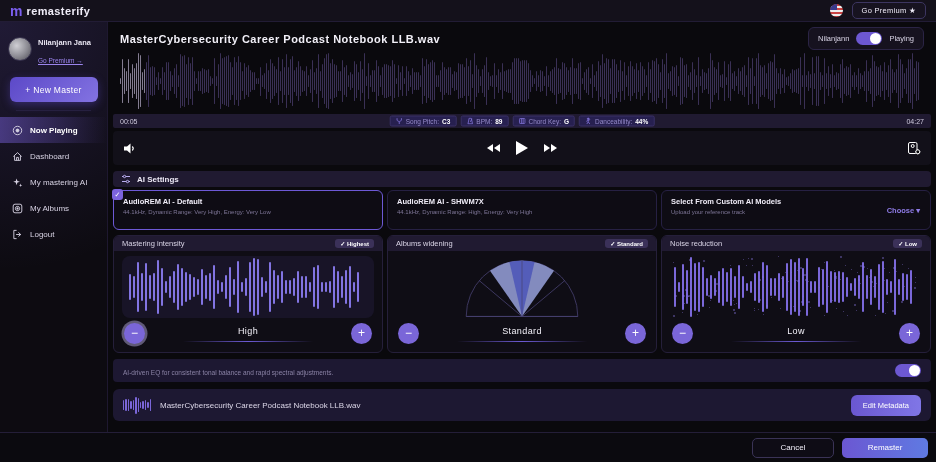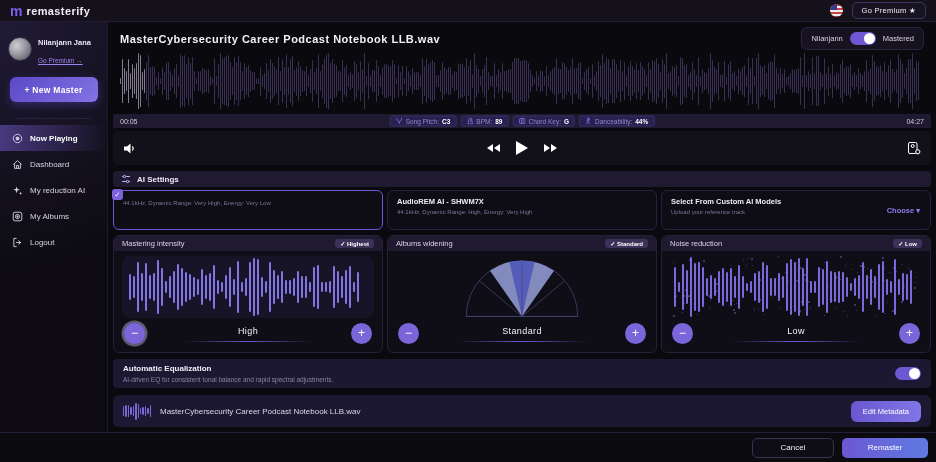--- a/index.html
+++ b/index.html
@@ -37,23 +37,23 @@
     background:#0d0b11 radial-gradient(circle at 0% 0%, rgba(109,88,200,.20), transparent 55%);
     border-right:1px solid #1e1830;
   }
   .user { display:flex; gap:6px; align-items:center; padding:9px 8px 6px; }
   .avatar { width:24px; height:24px; border-radius:50%;
     background: radial-gradient(circle at 35% 35%, #cfcfd4, #8b8a92 55%, #4a4852);
     border:1px solid #3a3550; flex:0 0 auto; }
   .user-name { font-size:7.5px; font-weight:bold; color:#e9e6f2; }
   .user-link { font-size:6.5px; color:#9b84ec; text-decoration:underline; margin-top:2px; display:inline-block; }
   .new-master-btn {
-    display:block; width:88px; margin:4px auto 16px; height:25px;
+    display:block; width:88px; margin:4px auto 8px; height:25px;
     background:linear-gradient(135deg,#5c49c8,#8373e2); border:none; border-radius:6px;
-    color:#fff; font-size:8.5px; font-weight:bold; letter-spacing:.3px;
+    color:#fff; font-size:8.5px; font-weight:normal; letter-spacing:.3px;
     box-shadow:0 3px 8px rgba(92,73,200,.4); font-family:"Liberation Sans",sans-serif;
   }
   .side-divider { height:1px; background:#262040; margin:0 16px 6px; }
   .nav-item {
     display:flex; align-items:center; gap:7px; height:26px; padding:0 0 0 12px;
     font-size:8px; color:#d8d3e4; cursor:default;
   }
   .nav-item .nicon { width:11px; height:11px; color:#d8d3e4; flex:0 0 auto; }
   .nav-item.active {
     background:linear-gradient(90deg, rgba(110,88,200,.55), rgba(110,88,200,0));
@@ -200,21 +200,21 @@
     <svg class="nicon" viewBox="0 0 12 12" fill="none" stroke="currentColor">
         <path d="M1.5 6 L6 1.8 L10.5 6 M2.8 5.2 V10.2 H9.2 V5.2 M5 10.2 V7 H7 V10.2"></path>
       </svg>
     <span>Dashboard</span>
   </div>
   <div class="nav-item">
     <svg class="nicon" viewBox="0 0 12 12" fill="currentColor">
         <path d="M5 1.5 L5.9 4.3 L8.7 5.2 L5.9 6.1 L5 8.9 L4.1 6.1 L1.3 5.2 L4.1 4.3 Z"></path>
         <path d="M9.4 7.2 L9.9 8.6 L11.3 9.1 L9.9 9.6 L9.4 11 L8.9 9.6 L7.5 9.1 L8.9 8.6 Z"></path>
       </svg>
-    <span>My reduction AI</span>
+    <span>My mastering AI</span>
   </div>
   <div class="nav-item">
     <svg class="nicon" viewBox="0 0 12 12" fill="none" stroke="currentColor">
         <rect x="1.3" y="1.3" width="9.4" height="9.4" rx="2"></rect>
         <circle cx="6" cy="6" r="2.3"></circle>
         <circle cx="6" cy="6" r=".7" fill="currentColor"></circle>
       </svg>
     <span>My Albums</span>
   </div>
   <div class="nav-item">
@@ -226,21 +226,21 @@
   </div>
 </div>
 
 <div class="main">
 
   <div class="main-header">
     <span class="page-title">MasterCybersecurity Career Podcast Notebook LLB.wav</span>
     <div class="ab-toggle">
       <span>Nilanjann</span>
       <span class="switch"></span>
-      <span>Mastered</span>
+      <span>Playing</span>
     </div>
   </div>
 
   <div class="main-wave" id="main-wave">
       <i class="played" style="height: 11%;"></i>
       <i class="played" style="height: 75%;"></i>
       <i class="played" style="height: 46%;"></i>
       <i class="played" style="height: 34%;"></i>
       <i class="played" style="height: 76%;"></i>
       <i class="played" style="height: 28%;"></i>
@@ -711,20 +711,21 @@
     <svg class="hicon" viewBox="0 0 10 10" fill="none" stroke="currentColor">
         <path d="M1 2.5 H9 M1 7.5 H9"></path>
         <circle cx="3.5" cy="2.5" r="1.2" fill="#201a31"></circle>
         <circle cx="6.5" cy="7.5" r="1.2" fill="#201a31"></circle>
       </svg>
     <span>AI Settings</span>
   </div>
   <div class="ai-cards">
     <div class="ai-card selected">
       <span class="checkbox">✓</span>
+      <div class="card-name">AudioREM AI - Default</div>
       <div class="card-desc">44.1kHz, Dynamic Range: Very High, Energy: Very Low</div>
     </div>
     <div class="ai-card">
       <div class="card-name">AudioREM AI - SHWM7X</div>
       <div class="card-desc">44.1kHz, Dynamic Range: High, Energy: Very High</div>
     </div>
     <div class="ai-card">
       <div class="card-name">Select From Custom AI Models</div>
       <div class="card-desc">Upload your reference track</div>
       <button class="choose-link">Choose ▾</button>
@@ -1032,21 +1033,20 @@
       <div class="enh-controls">
         <button class="circle-btn">−</button>
         <span class="enh-value">Low</span>
         <button class="circle-btn">+</button>
       </div>
     </div>
   </div>
 
   <div class="eq-row">
     <div>
-      <div class="eq-title">Automatic Equalization</div>
       <div class="eq-desc">AI-driven EQ for consistent tonal balance and rapid spectral adjustments.</div>
     </div>
     <span class="switch"></span>
   </div>
 
   <div class="file-row">
     <span class="file-wave" id="file-wave">
         <i style="height: 49%;"></i>
         <i style="height: 59%;"></i>
         <i style="height: 61%;"></i>

